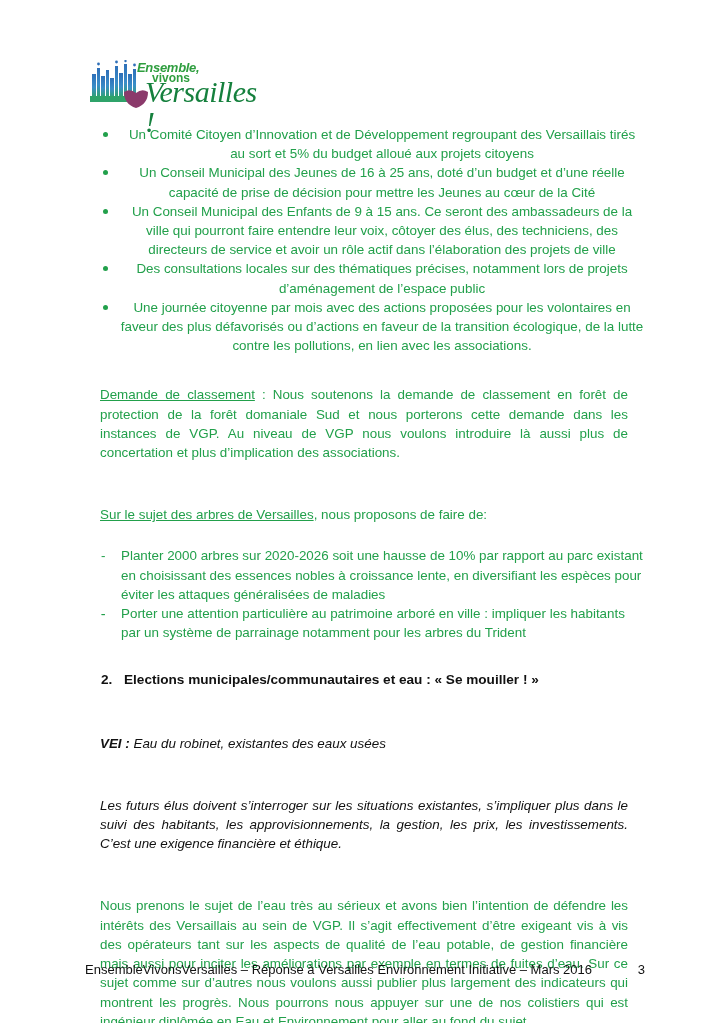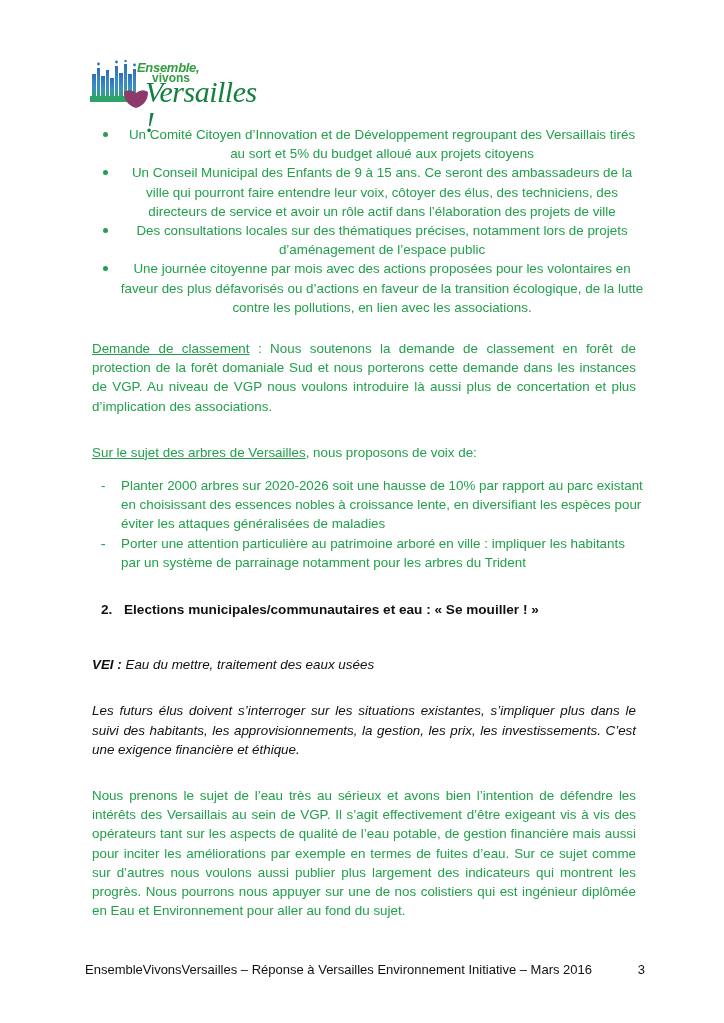--- a/index.html
+++ b/index.html
@@ -89,21 +89,21 @@
     position: absolute;
     left: 19px;
     top: 7px;
     width: 5px;
     height: 5px;
     border-radius: 50%;
     background: #22a04b;
   }
 
   p.para {
-    margin: 8px;
+    margin: 16px;
     text-align: justify;
   }
   .u { text-decoration: underline; }
 
   ul.dashes {
     list-style: none;
     margin: 0;
     padding: 0;
   }
   ul.dashes li {
@@ -182,56 +182,57 @@
     </svg>
     <span class="logo-text-1">Ensemble,</span>
     <span class="logo-text-2">vivons</span>
     <span class="logo-text-3">Versailles !</span>
   </div>
 
   <div class="content">
 
     <ul class="bullets green">
       <li><span class="bullet"></span><span>Un Comité Citoyen d’Innovation et de Développement regroupant des Versaillais tirés au sort et 5% du budget alloué aux projets citoyens</span></li>
+      <li><span class="bullet"></span><span>Un Conseil Municipal des Jeunes de 16 à 25 ans, doté d’un budget et d’une réelle capacité de prise de décision pour mettre les Jeunes au cœur de la Cité</span></li>
       <li><span class="bullet"></span><span>Un Conseil Municipal des Enfants de 9 à 15 ans. Ce seront des ambassadeurs de la ville qui pourront faire entendre leur voix, côtoyer des élus, des techniciens, des directeurs de service et avoir un rôle actif dans l’élaboration des projets de ville</span></li>
       <li><span class="bullet"></span><span>Des consultations locales sur des thématiques précises, notamment lors de projets d’aménagement de l’espace public</span></li>
       <li><span class="bullet"></span><span>Une journée citoyenne par mois avec des actions proposées pour les volontaires en faveur des plus défavorisés ou d’actions en faveur de la transition écologique, de la lutte contre les pollutions, en lien avec les associations.</span></li>
     </ul>
 
     <div style="height:14px"></div>
 
     <p class="para green">
       <span class="u">Demande de classement</span><span> : Nous soutenons la demande de classement en forêt de protection de la forêt domaniale Sud et nous porterons cette demande dans les instances de VGP. Au niveau de VGP nous voulons introduire là aussi plus de concertation et plus d’implication des associations.</span>
     </p>
 
     <div style="height:11px"></div>
 
     <p class="para green">
-      <span class="u">Sur le sujet des arbres de Versailles</span><span>, nous proposons de voix de:</span>
+      <span class="u">Sur le sujet des arbres de Versailles</span><span>, nous proposons de faire de:</span>
     </p>
 
     <div style="height:6px"></div>
 
     <ul class="dashes green">
       <li><span class="dash">-</span><span>Planter 2000 arbres sur 2020-2026 soit une hausse de 10% par rapport au parc existant en choisissant des essences nobles à croissance lente, en diversifiant les espèces pour éviter les attaques généralisées de maladies</span></li>
       <li><span class="dash">-</span></li>
       <li><span class="dash">-</span><span>Porter une attention particulière au patrimoine arboré en ville : impliquer les habitants par un système de parrainage notamment pour les arbres du Trident</span></li>
     </ul>
 
     <div style="height:28px"></div>
 
     <div class="heading">
       <span class="num">2.</span>
       <span>Elections municipales/communautaires et eau : « Se mouiller ! »</span>
     </div>
 
     <div style="height:28px"></div>
 
     <p class="para black">
-      <span class="bold italic">VEI :</span><span class="italic"> Eau du mettre, traitement des eaux usées</span>
+      <span class="bold italic">VEI :</span><span class="italic"> Eau du robinet, existantes des eaux usées</span>
     </p>
 
     <div style="height:11px"></div>
 
     <p class="para black italic">Les futurs élus doivent s’interroger sur les situations existantes, s’impliquer plus dans le suivi des habitants, les approvisionnements, la gestion, les prix, les investissements. C’est une exigence financière et éthique.</p>
 
     <div style="height:11px"></div>
 
     <p class="para green">Nous prenons le sujet de l’eau très au sérieux et avons bien l’intention de défendre les intérêts des Versaillais au sein de VGP. Il s’agit effectivement d’être exigeant vis à vis des opérateurs tant sur les aspects de qualité de l’eau potable, de gestion financière mais aussi pour inciter les améliorations par exemple en termes de fuites d’eau. Sur ce sujet comme sur d’autres nous voulons aussi publier plus largement des indicateurs qui montrent les progrès. Nous pourrons nous appuyer sur une de nos colistiers qui est ingénieur diplômée en Eau et Environnement pour aller au fond du sujet.</p>
   </div>

